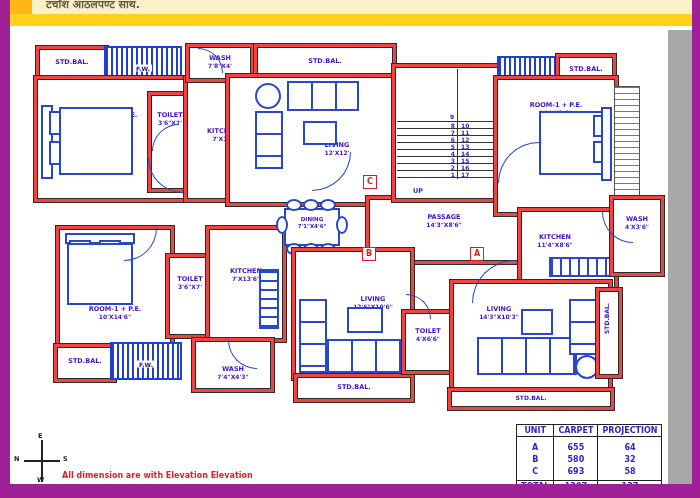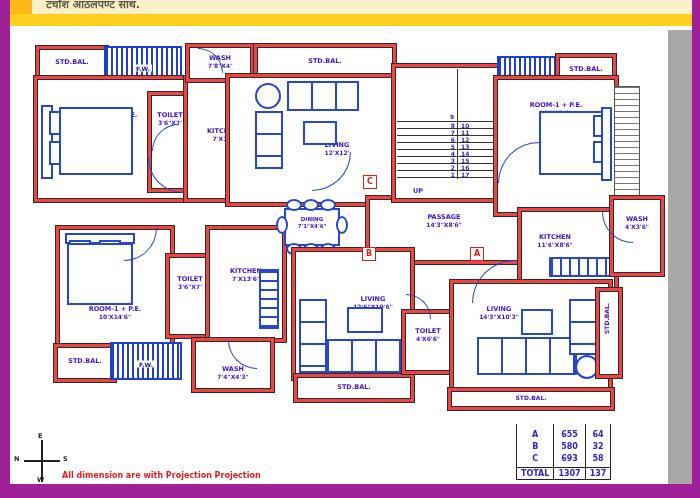--- a/index.html
+++ b/index.html
@@ -285,24 +285,29 @@
   <div class="door" style="left:124px;top:228px;width:32px;height:32px;transform:rotate(270deg);"></div>
   <div class="door" style="left:228px;top:340px;width:28px;height:28px;"></div>
 
   <div class="cline" style="left:41px;top:440px;width:1.5px;height:42px;"></div>
   <div class="cline" style="left:24px;top:460px;width:36px;height:1.5px;"></div>
   <div class="clbl" style="left:38px;top:432px;">E</div>
   <div class="clbl" style="left:37px;top:476px;">W</div>
   <div class="clbl" style="left:14px;top:455px;">N</div>
   <div class="clbl" style="left:63px;top:455px;">S</div>
 
-  <div class="subtitle">All dimension are with Projection Projection</div>
+  <div class="subtitle">All dimension are with Elevation Elevation</div>
 
   <table id="areatable">
     <tbody>
+        <tr>
+      <td>UNIT</td>
+      <td>CARPET</td>
+      <td>PROJECTION</td>
+    </tr>
     <tr class="body first">
       <td>A</td>
       <td>655</td>
       <td>64</td>
     </tr>
     <tr class="body">
       <td>B</td>
       <td>580</td>
       <td>32</td>
     </tr>

